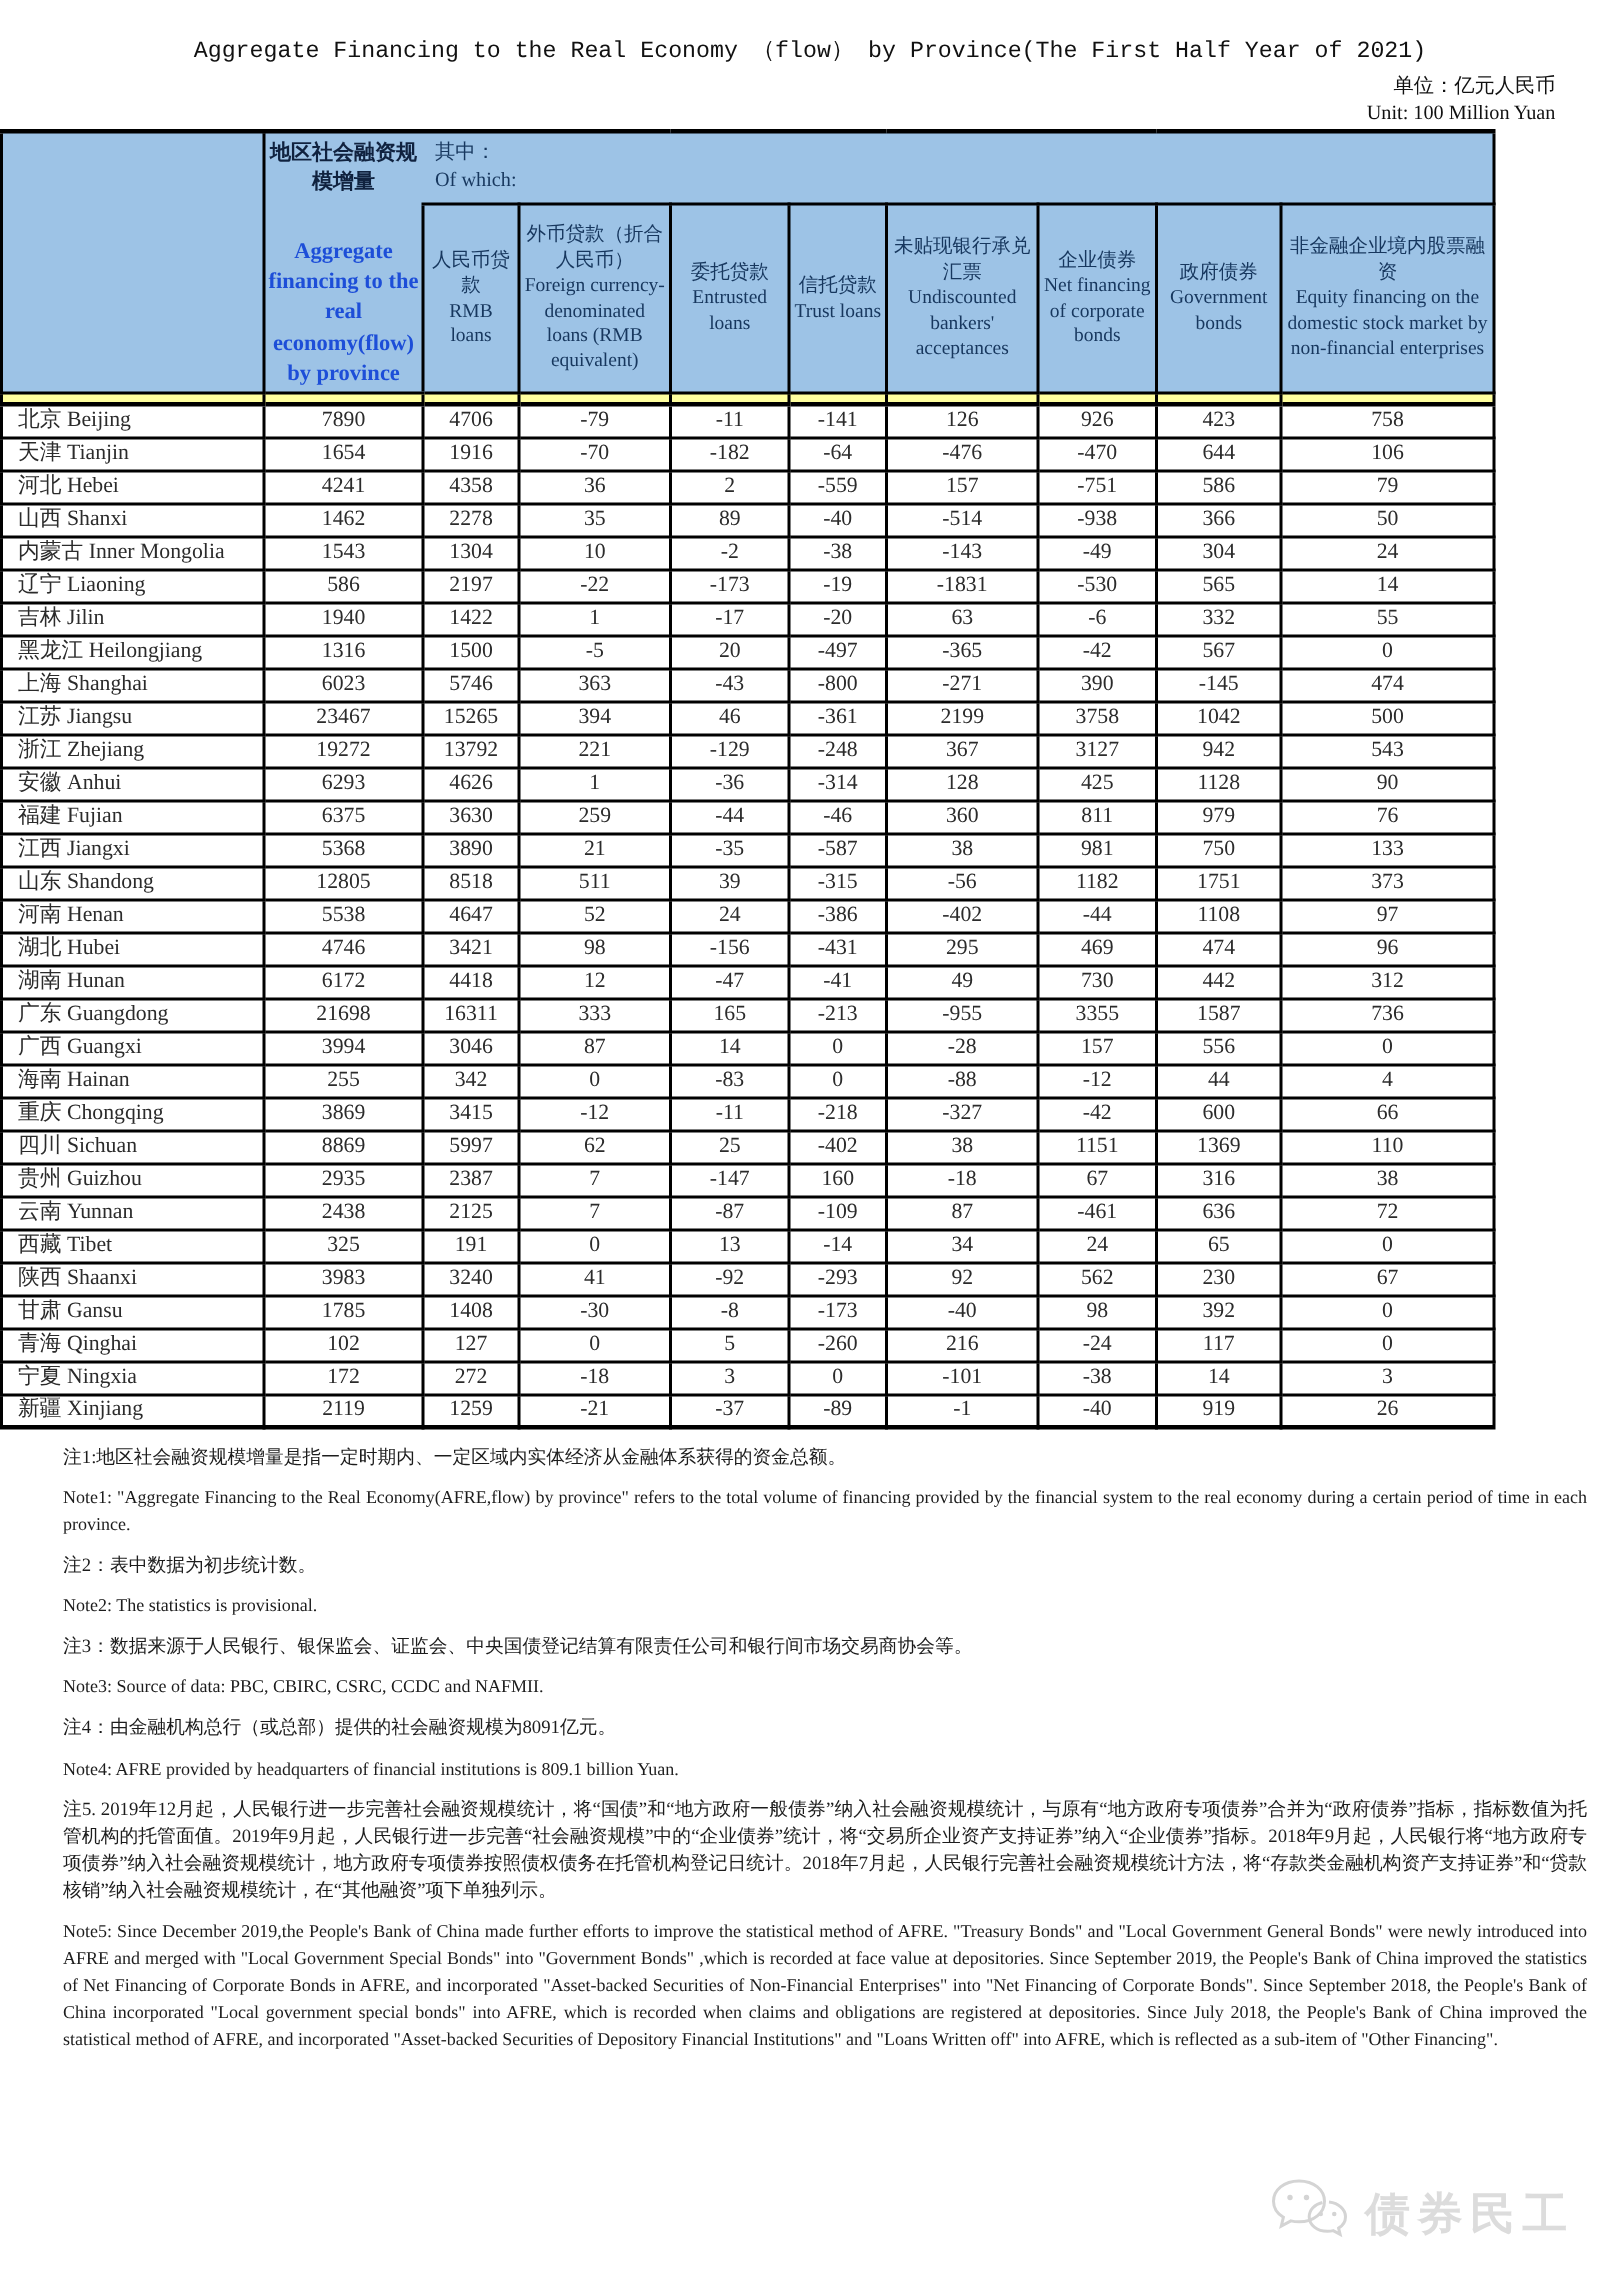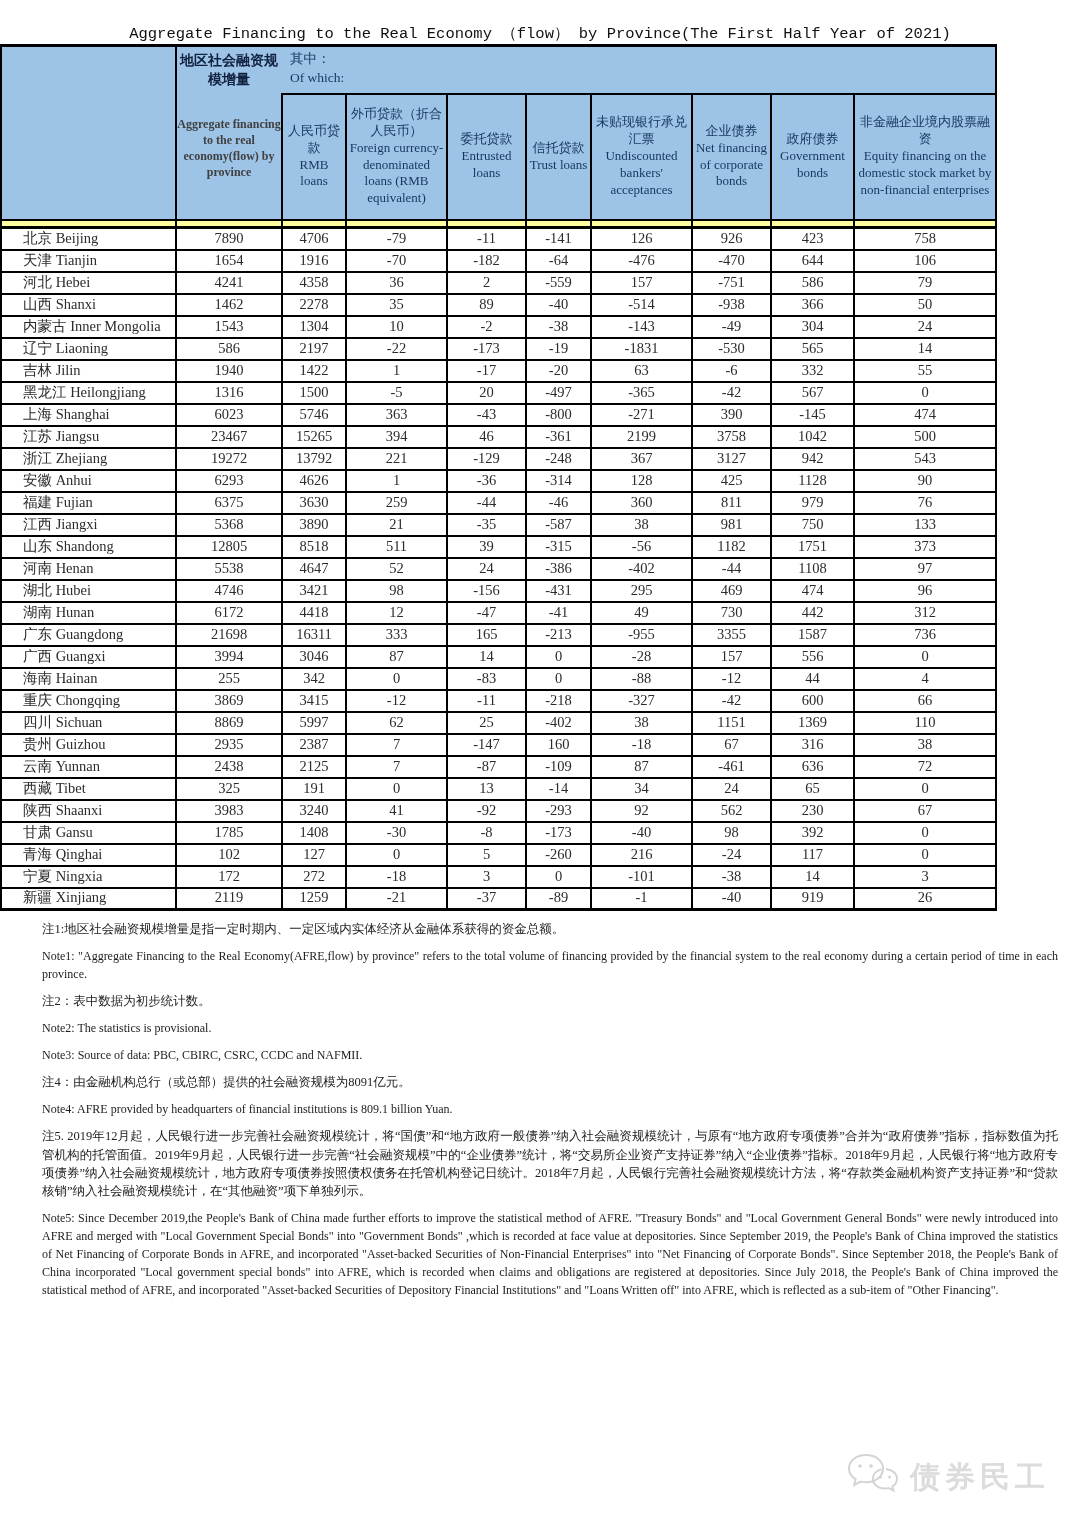--- a/index.html
+++ b/index.html
@@ -48,21 +48,21 @@
   td.corner { border: 2px solid #000; }
   td.agg {
     border: 2px solid #000;
     border-right: 0;
     vertical-align: top;
     text-align: center;
     padding-top: 5px;
     line-height: 1.35;
   }
   td.agg .hc-cn { font-size: 14px; font-weight: bold; color: #10223f; }
-  td.agg .hc-en { font-size: 12px; font-weight: bold; margin-top: 26px; color: #404040; }
+  td.agg .hc-en { font-size: 15px; font-weight: bold; margin-top: 26px; color: #1d4ed8; }
   td.ofwhich {
     border: 2px solid #000;
     border-left: 0;
     height: 48px;
     vertical-align: top;
     text-align: left;
     padding: 3px 16px 0 8px;
     font-size: 13.5px;
     line-height: 1.4;
   }
@@ -85,21 +85,21 @@
   
   tbody td {
     border: 2px solid #000;
     background: #fff;
     height: 22px;
     padding: 1px 3px;
     font-size: 14.5px;
     color: #2b2b2b;
     line-height: 1.1;
   }
-  tbody td.province { text-align: left; padding-left: 21px; white-space: nowrap; overflow: hidden; }
+  tbody td.province { text-align: left; padding-left: 10px; white-space: nowrap; overflow: hidden; }
   tbody td.num { text-align: center; }
   
   .notes { margin: 8px 22px 0 42px; color: #1c1c1c; }
   .note-cn { font-size: 12.5px; margin-top: 9px; line-height: 1.45; text-align: justify; }
   .note-en { font-size: 12px;  margin-top: 9px; line-height: 1.5;  text-align: justify; }
   
   .watermark {
     position: absolute;
     right: 30px;
     bottom: 24px;
@@ -115,20 +115,24 @@
     color: #dcdcdc;
     text-shadow: 0 1px 0 #ffffff;
   }
 </style>
 </head>
 <body>
 
 <div class="page">
 
   <div class="subtitle">Aggregate Financing to the Real Economy （flow） by Province(The First Half Year of 2021)</div>
+  <div class="units">
+    <div>单位：亿元人民币</div>
+    <div>Unit: 100 Million Yuan</div>
+  </div>
 
   <table class="afre">
     <colgroup>
       <col style="width:175px">
         <col style="width:106px">
         <col style="width:64px">
       <col style="width:101px">
         <col style="width:79px">
         <col style="width:65px">
       <col style="width:101px">
@@ -569,20 +573,21 @@
           <td class="num">26</td>
         </tr>
       </tbody>
   </table>
 
   <div class="notes">
     <p class="note-cn">注1:地区社会融资规模增量是指一定时期内、一定区域内实体经济从金融体系获得的资金总额。</p>
     <p class="note-en">Note1: "Aggregate Financing to the Real Economy(AFRE,flow) by province" refers to the total volume of financing provided by the financial system to the real economy during a certain period of time in each province.</p>
     <p class="note-cn">注2：表中数据为初步统计数。</p>
     <p class="note-en">Note2: The statistics is provisional.</p>
+    <p class="note-cn">注3：数据来源于人民银行、银保监会、证监会、中央国债登记结算有限责任公司和银行间市场交易商协会等。</p>
     <p class="note-en">Note3: Source of data: PBC, CBIRC, CSRC, CCDC and NAFMII.</p>
     <p class="note-cn">注4：由金融机构总行（或总部）提供的社会融资规模为8091亿元。</p>
     <p class="note-en">Note4: AFRE provided by headquarters of financial institutions is 809.1 billion Yuan.</p>
     <p class="note-cn">注5. 2019年12月起，人民银行进一步完善社会融资规模统计，将“国债”和“地方政府一般债券”纳入社会融资规模统计，与原有“地方政府专项债券”合并为“政府债券”指标，指标数值为托管机构的托管面值。2019年9月起，人民银行进一步完善“社会融资规模”中的“企业债券”统计，将“交易所企业资产支持证券”纳入“企业债券”指标。2018年9月起，人民银行将“地方政府专项债券”纳入社会融资规模统计，地方政府专项债券按照债权债务在托管机构登记日统计。2018年7月起，人民银行完善社会融资规模统计方法，将“存款类金融机构资产支持证券”和“贷款核销”纳入社会融资规模统计，在“其他融资”项下单独列示。</p>
     <p class="note-en">Note5:  Since December 2019,the People's Bank of China made further efforts to improve the statistical method of AFRE. "Treasury Bonds" and "Local Government General Bonds" were newly introduced into AFRE and merged with "Local Government Special Bonds" into "Government Bonds" ,which is recorded at face value at depositories. Since September 2019, the People's Bank of China improved the statistics of Net Financing of Corporate Bonds in AFRE, and incorporated "Asset-backed Securities of Non-Financial Enterprises" into "Net Financing of Corporate Bonds".  Since September 2018, the People's Bank of China incorporated "Local government special bonds" into AFRE, which is recorded when claims and obligations are registered at depositories. Since July 2018, the People's Bank of China improved the statistical method of AFRE, and incorporated "Asset-backed Securities of Depository Financial Institutions" and "Loans Written off" into AFRE, which is reflected as a sub-item of "Other Financing".</p>
   </div>
 
   <div class="watermark">
     <span>
       <svg width="54" height="46" viewBox="0 0 54 46">

